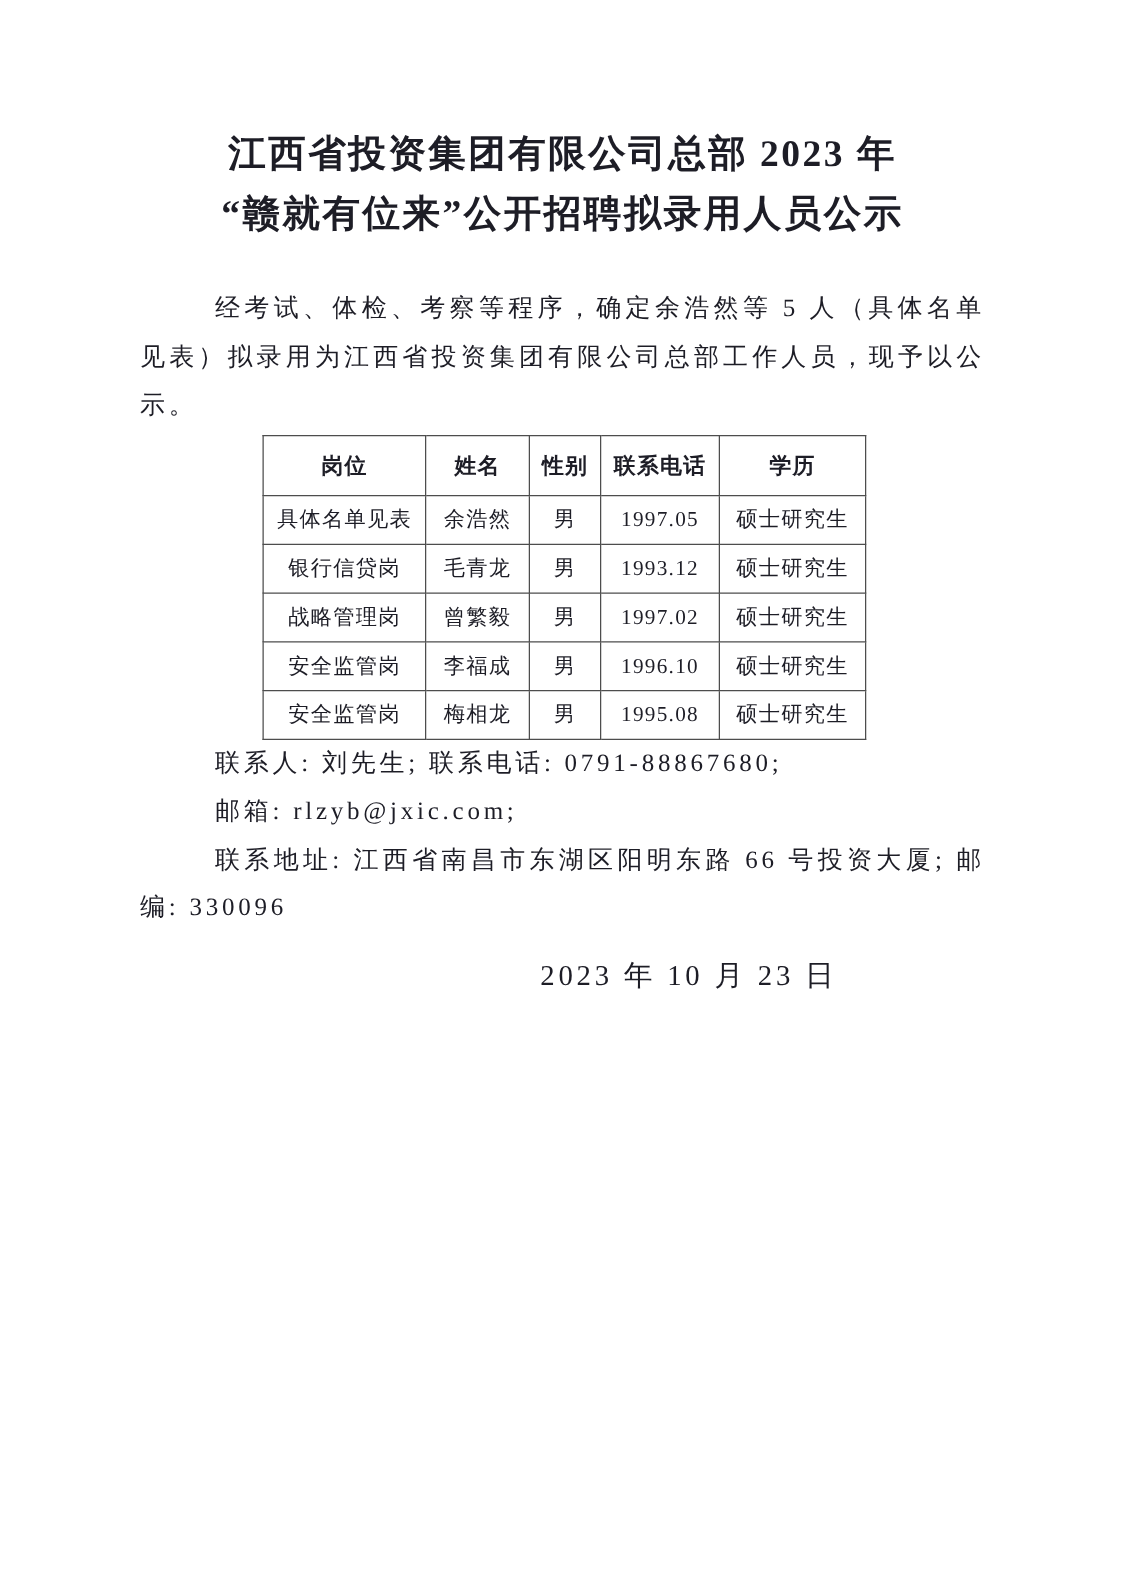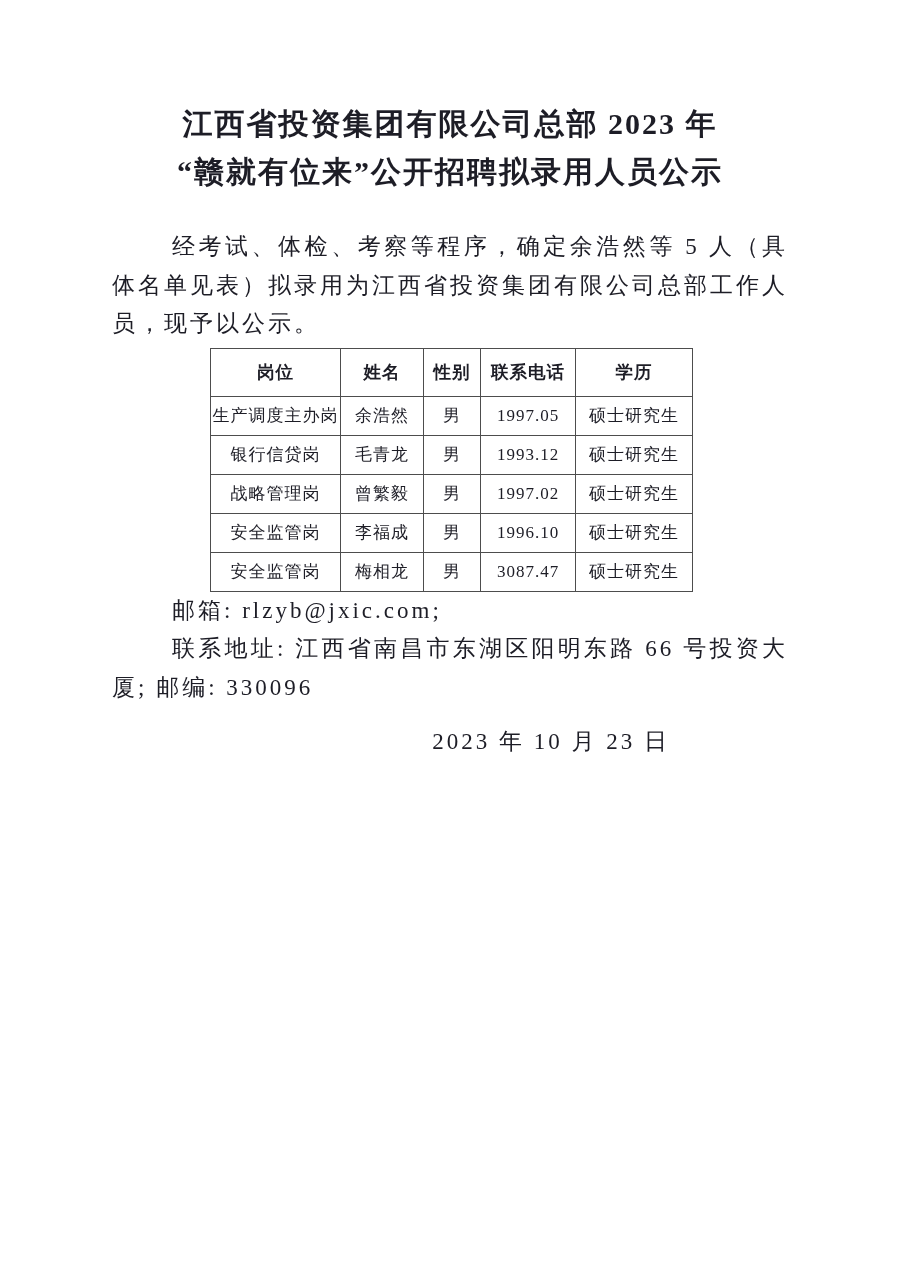--- a/index.html
+++ b/index.html
@@ -21,21 +21,21 @@
   }
   .doc-title {
     text-align: center;
     font-weight: 700;
     font-size: 30px;
     line-height: 48px;
     letter-spacing: 2px;
   }
   .para {
     margin: 0;
-    font-size: 23px;
+    font-size: 20px;
     line-height: 38.5px;
     letter-spacing: 3px;
     text-align: justify;
   }
   .indent { text-indent: 60px; }
   .intro  { margin-top: 32px; }
   .notice { margin-top: 8px; }
   table.roster {
     border-collapse: collapse;
     table-layout: fixed;
@@ -94,21 +94,21 @@
       <tr>
         <th>岗位</th>
         <th>姓名</th>
         <th>性别</th>
         <th>联系电话</th>
         <th>学历</th>
       </tr>
     </thead>
     <tbody>
       <tr>
-        <td>生产调度主办岗</td>
+        <td>具体名单见表</td>
         <td>余浩然</td>
         <td>男</td>
         <td>1997.05</td>
         <td>硕士研究生</td>
       </tr>
       <tr>
         <td>银行信贷岗</td>
         <td>毛青龙</td>
         <td>男</td>
         <td>1993.12</td>
@@ -125,27 +125,28 @@
         <td>安全监管岗</td>
         <td>李福成</td>
         <td>男</td>
         <td>1996.10</td>
         <td>硕士研究生</td>
       </tr>
       <tr>
         <td>安全监管岗</td>
         <td>梅相龙</td>
         <td>男</td>
-        <td>3087.47</td>
+        <td>1995.08</td>
         <td>硕士研究生</td>
       </tr>
     </tbody>
   </table>
 
 
+  <p class="para indent">联系人: 刘先生; 联系电话: 0791-88867680;</p>
   <p class="para indent">邮箱: rlzyb@jxic.com;</p>
   <p class="para indent">联系地址: 江西省南昌市东湖区阳明东路 66 号投资大厦; 邮编: 330096</p>
 
   <div class="signature">
     <div class="sig-line sig-date">2023 年 10 月 23 日</div>
   </div>
 
 </div>
 
 </body></html>

